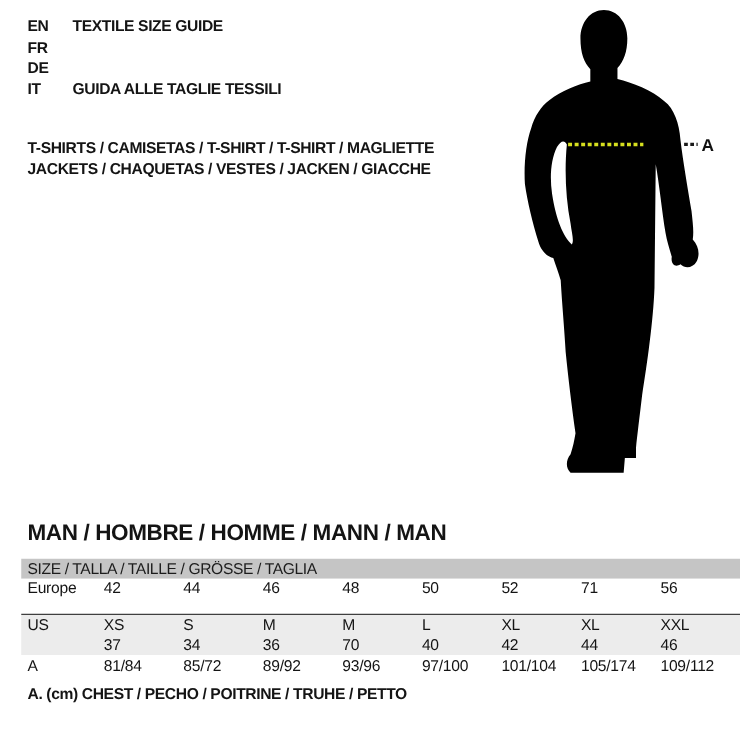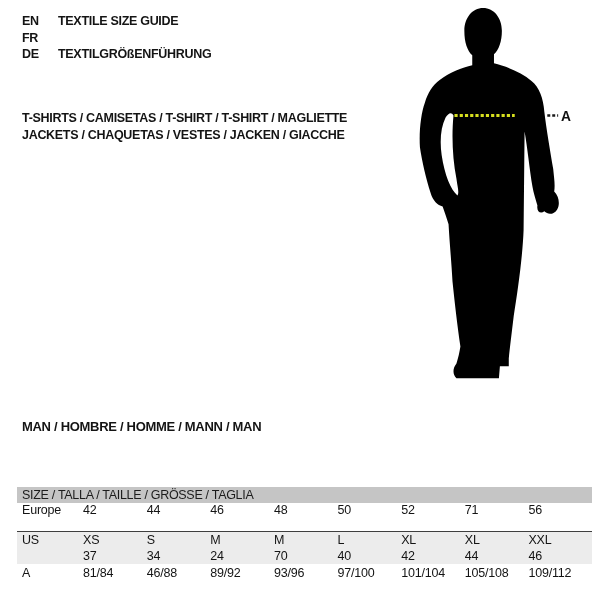--- a/index.html
+++ b/index.html
@@ -16,25 +16,25 @@
   .lang-label { white-space:nowrap; }
 
   
   #categories { position:absolute; left:22px; top:110px; font-size:12.5px; font-weight:700; }
   #categories div { height:17px; line-height:17px; white-space:nowrap; }
 
   
   #figure-wrap { position:absolute; left:412px; top:5px; width:160px; height:390px; }
 
   
-  #section-title { position:absolute; left:22px; top:419px; font-size:13px; font-weight:700; height:15px; line-height:15px; }
+  #section-title { position:absolute; left:22px; top:419px; font-size:18px; font-weight:700; height:15px; line-height:15px; }
 
   
   #size-table { position:absolute; left:17px; top:447px; width:575px; font-size:12.5px; letter-spacing:-0.2px; }
-  .thead { height:16px; line-height:16px; background:#c5c5c5; padding-left:5px; color:#1c1c1c;margin-top:40px; }
+  .thead { height:16px; line-height:16px; background:#c5c5c5; padding-left:5px; color:#1c1c1c; }
   .trow { display:grid; grid-template-columns:66px repeat(8, 1fr); }
   .trow .tlabel { padding-left:5px; text-align:left; }
   .trow .tcell { text-align:left; }
   .row-europe { height:28px; line-height:15px; background:#ffffff; }
   .row-divider { height:0; border-top:1px solid #3f3f3f; }
   .row-us, .row-nums { height:16px; line-height:16px; background:#ececec; }
   .row-a { height:18px; line-height:18px; background:#ffffff; }
 
   
   #footnote { position:absolute; left:22px; top:548px; font-size:12.5px; font-weight:700; height:15px; line-height:15px; }
@@ -47,21 +47,24 @@
   <div id="lang-list" class="condensed">
     <div class="lang-row">
       <span class="lang-code">EN</span>
       <span class="lang-label">TEXTILE SIZE GUIDE</span>
     </div>
     <div class="lang-row">
       <span class="lang-code">FR</span>
     </div>
     <div class="lang-row">
       <span class="lang-code">DE</span>
-      <span class="lang-label">TEXTILGRÖßENFÜHRUNG</span>
+    </div>
+    <div class="lang-row">
+      <span class="lang-code">IT</span>
+      <span class="lang-label">GUIDA ALLE TAGLIE TESSILI</span>
     </div>
   </div>
 
   <div id="categories" class="condensed">
     <div>T-SHIRTS / CAMISETAS / T-SHIRT / T-SHIRT / MAGLIETTE</div>
     <div>JACKETS / CHAQUETAS / VESTES / JACKEN / GIACCHE</div>
   </div>
 
   <div id="figure-wrap">
     <svg width="160" height="390" viewBox="0 0 160 395">
@@ -140,35 +143,36 @@
       <span class="tcell">L</span>
       <span class="tcell">XL</span>
       <span class="tcell">XL</span>
       <span class="tcell">XXL</span>
     </div>
 
     <div class="trow row-nums">
       <span class="tlabel"></span>
       <span class="tcell">37</span>
       <span class="tcell">34</span>
-      <span class="tcell">24</span>
+      <span class="tcell">36</span>
       <span class="tcell">70</span>
       <span class="tcell">40</span>
       <span class="tcell">42</span>
       <span class="tcell">44</span>
       <span class="tcell">46</span>
     </div>
 
     <div class="trow row-a">
       <span class="tlabel">A</span>
       <span class="tcell">81/84</span>
-      <span class="tcell">46/88</span>
+      <span class="tcell">85/72</span>
       <span class="tcell">89/92</span>
       <span class="tcell">93/96</span>
       <span class="tcell">97/100</span>
       <span class="tcell">101/104</span>
-      <span class="tcell">105/108</span>
+      <span class="tcell">105/174</span>
       <span class="tcell">109/112</span>
     </div>
   </div>
 
+  <div id="footnote" class="condensed">A. (cm) CHEST / PECHO / POITRINE / TRUHE / PETTO</div>
 
 </div>
 
 </body></html>

